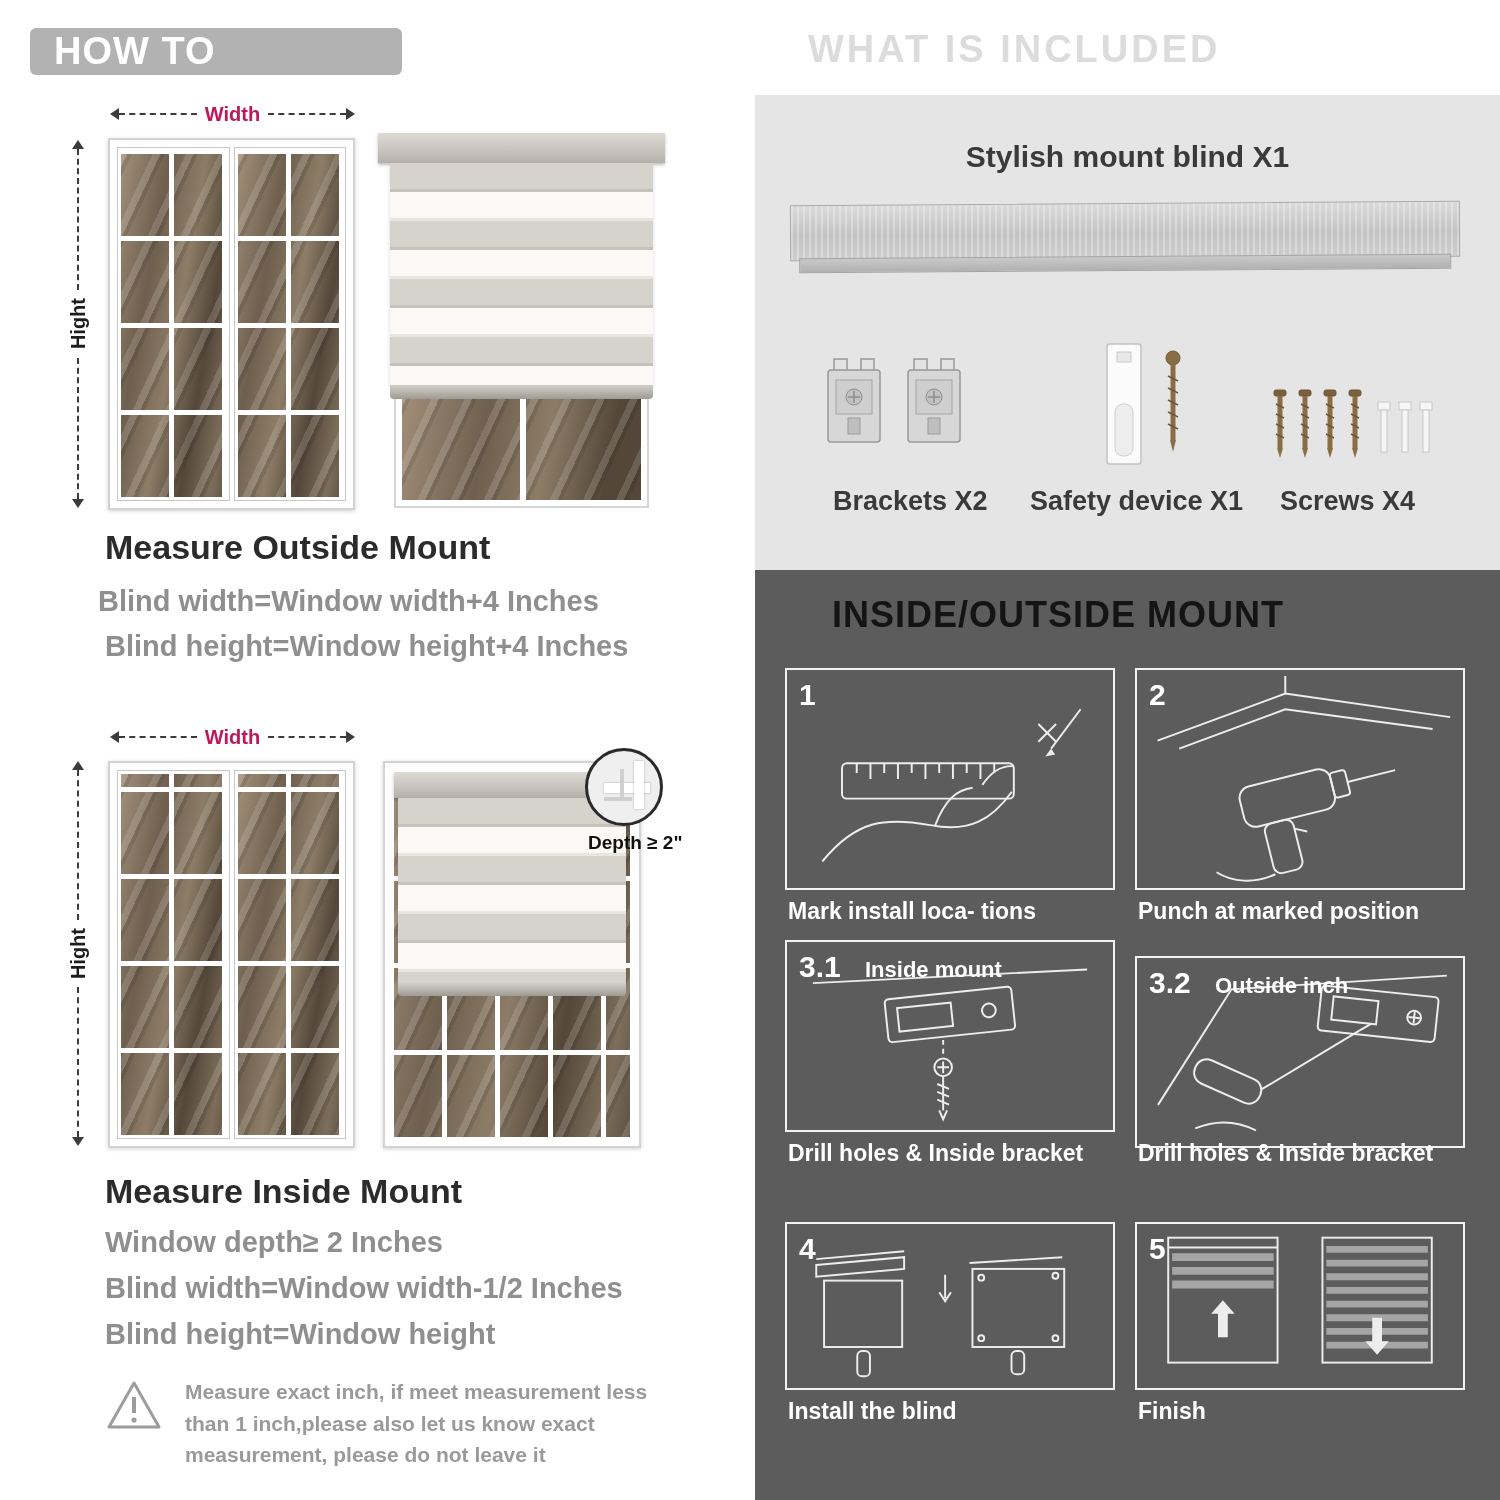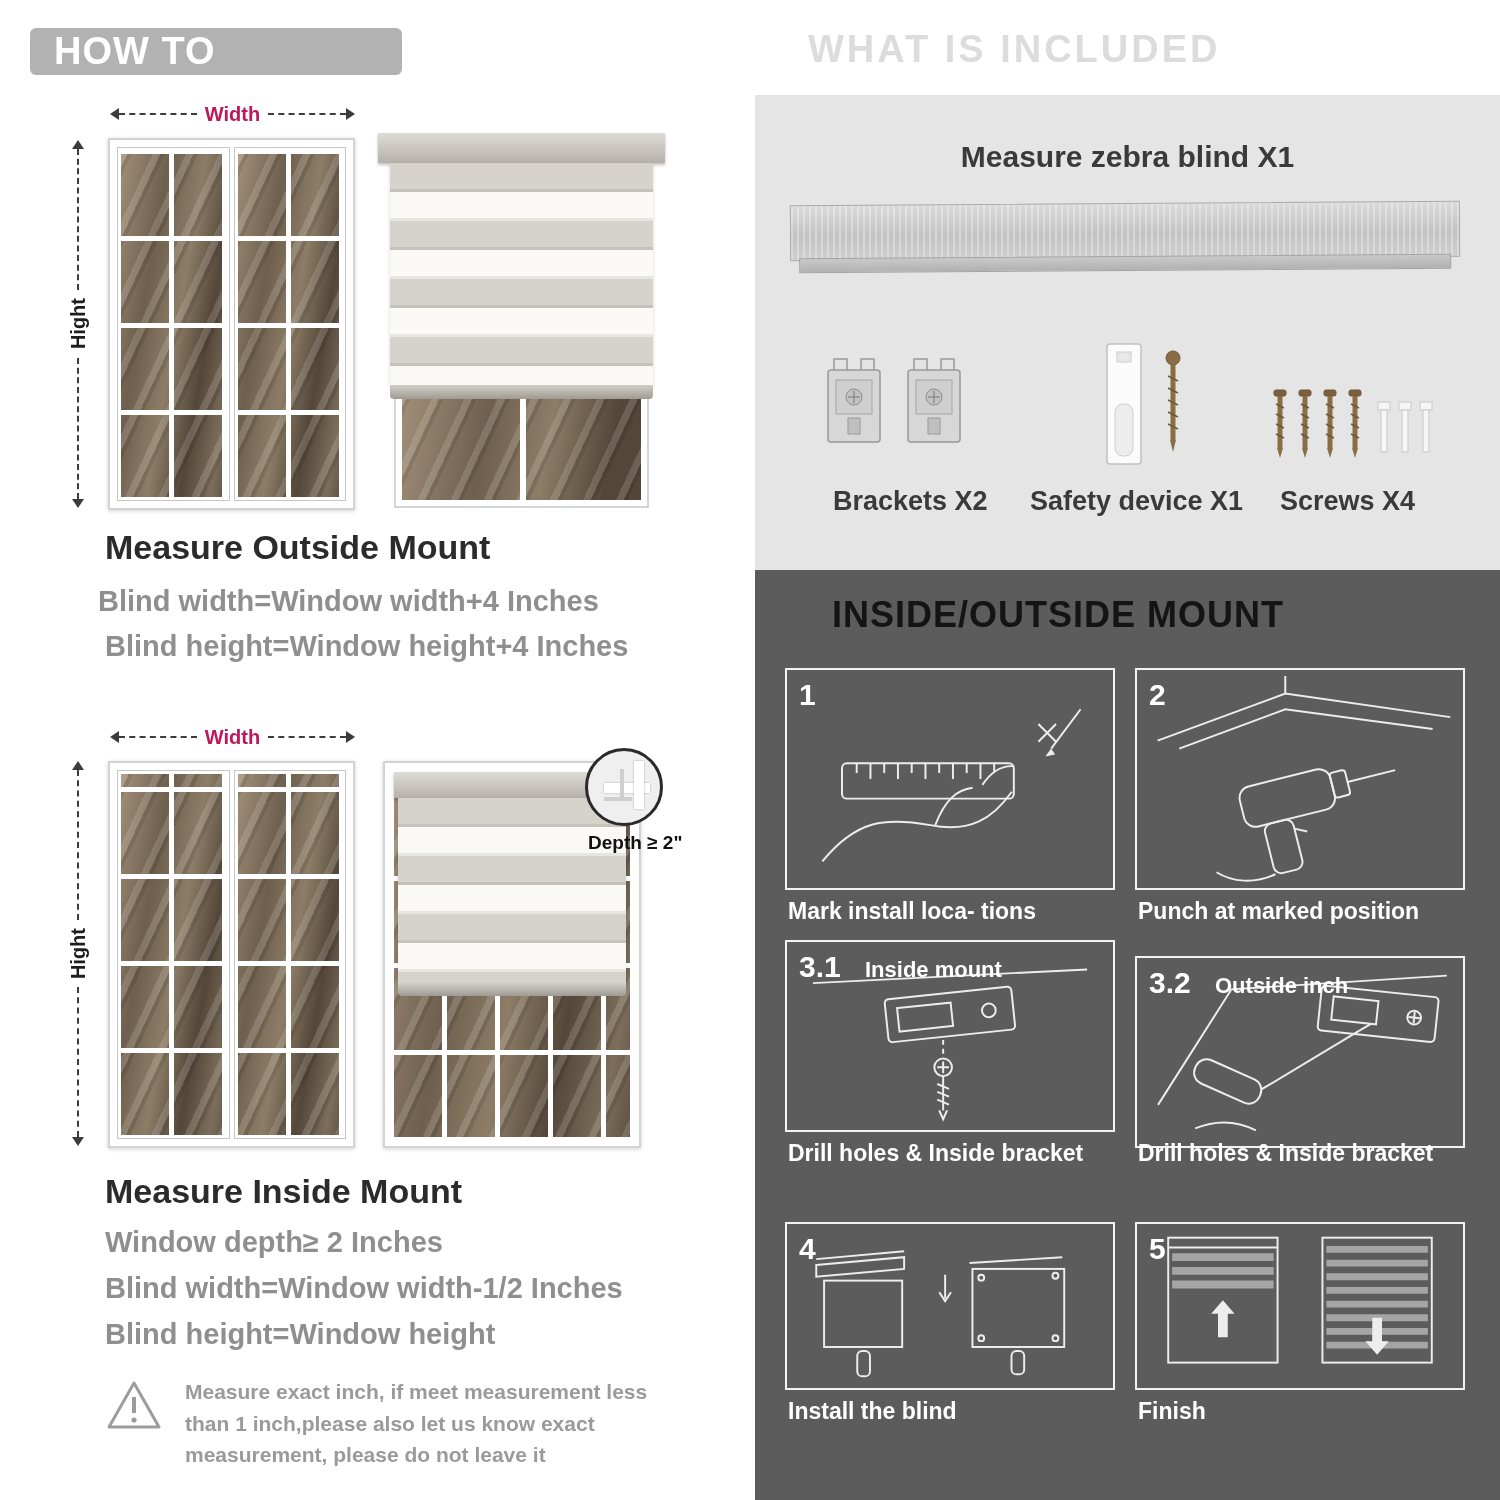--- a/index.html
+++ b/index.html
@@ -174,21 +174,21 @@
     <div class="abs note" style="left:185px;top:1376px;width:490px;">Measure exact inch, if meet measurement less
 than 1 inch,please also let us know exact
 measurement, please do not leave it</div>
   </section>
 
   <section>
     <div class="abs inc-title" style="left:785px;top:28px;">WHAT IS INCLUDED</div>
 
     <div class="abs lpanel" style="left:755px;top:95px;width:745px;height:475px;"></div>
 
-    <div class="abs product" style="left:755px;top:140px;width:745px;">Measure zebra blind X1</div>
+    <div class="abs product" style="left:755px;top:140px;width:745px;">Stylish mount blind X1</div>
 
     <div class="headrail abs" style="left:790px;top:203px;width:670px;height:56px;"></div>
 
     <div class="abs" style="left:822px;top:352px;display:flex;gap:16px;">
       <svg width="64" height="95" viewBox="0 0 64 95">
         <path d="M12 18 V7 h13 v11 M39 18 V7 h13 v11" fill="#e3e3e3" stroke="#999" stroke-width="1.5"></path>
         <rect x="6" y="18" width="52" height="72" rx="3" fill="#d7d7d7" stroke="#999" stroke-width="1.5"></rect>
         <rect x="14" y="28" width="36" height="34" fill="#cfcfcf" stroke="#a5a5a5"></rect>
         <circle cx="32" cy="45" r="8" fill="#c2c2c2" stroke="#8f8f8f"></circle>
         <path d="M26 45 h12 M32 39 v12" stroke="#8f8f8f" stroke-width="1.5"></path>

